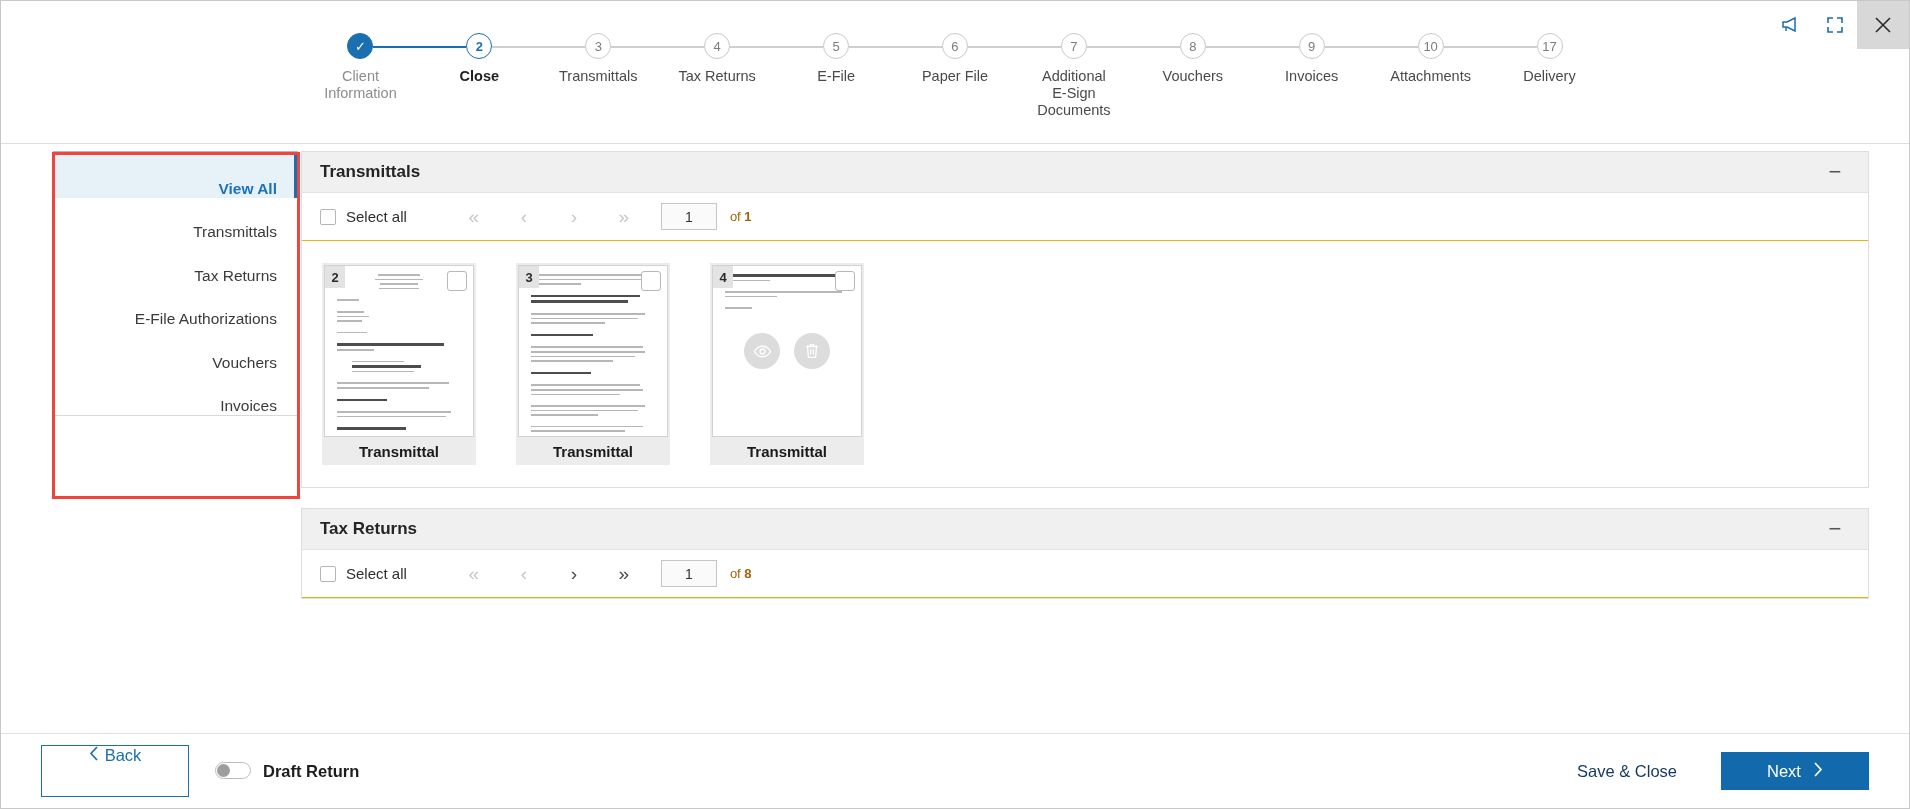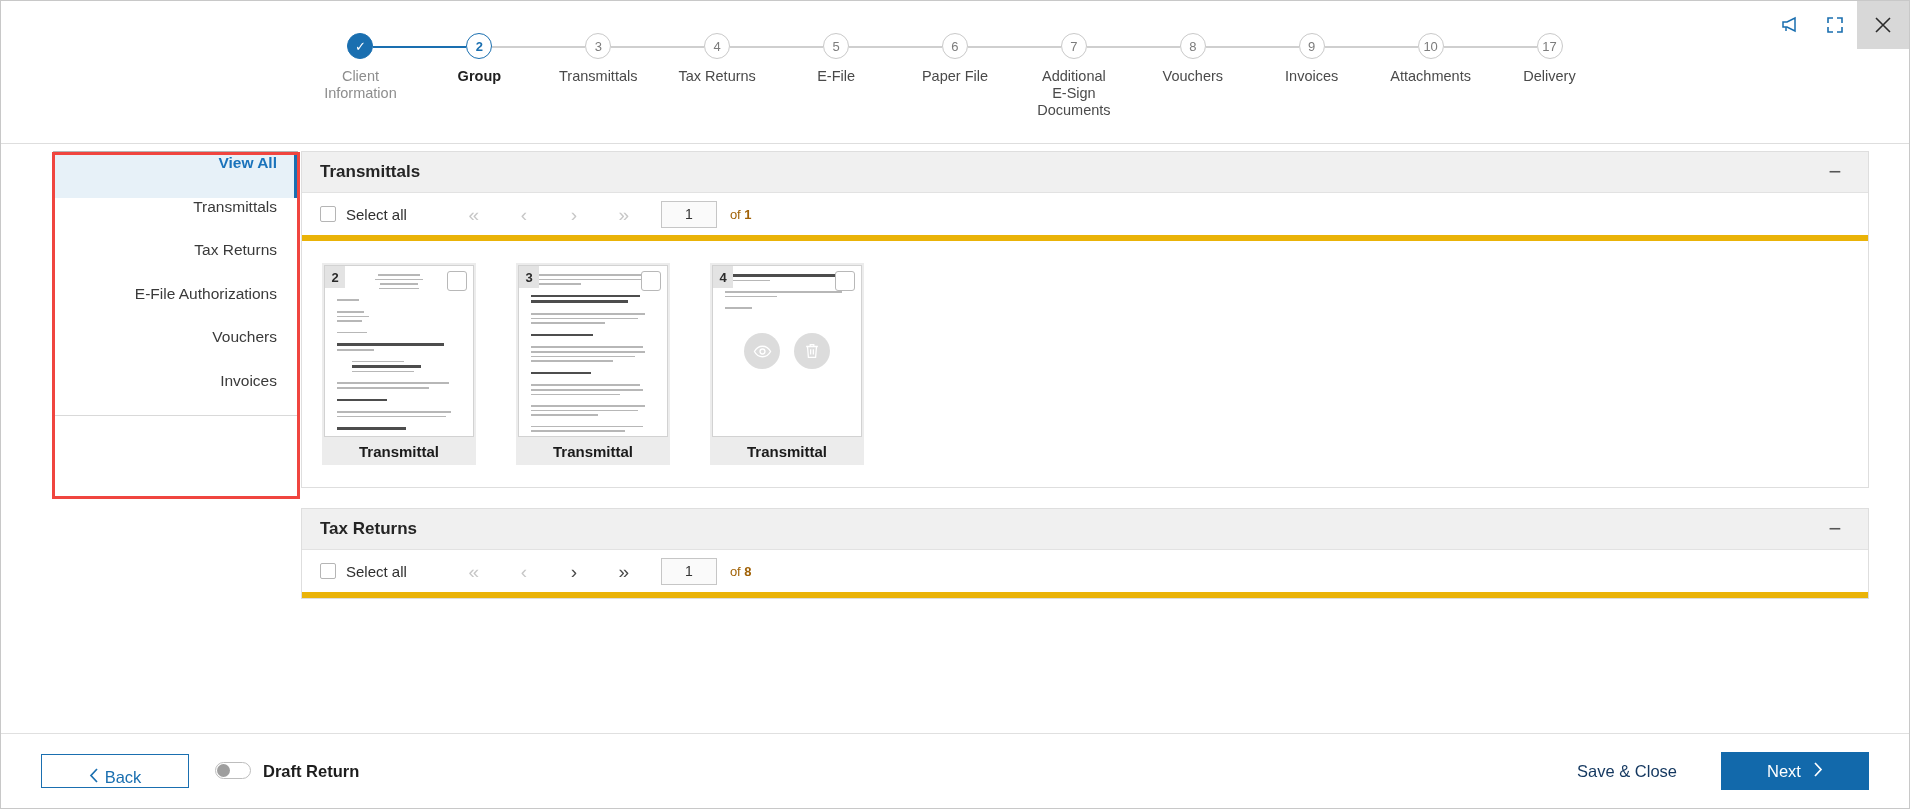--- a/index.html
+++ b/index.html
@@ -100,21 +100,21 @@
     padding: 7px 0 0 52px;
   }
   .sidebar {
     width: 245px;
     background: #fff;
     border: 1px solid #d9d9d9;
     border-top: 3px solid #b6b6b6;
   }
   .side-item {
     height: 43.5px;
-    display: flex; align-items: flex-start; justify-content: flex-end;
+    display: flex; align-items: flex-end; justify-content: flex-end;
     padding-right: 17px;
     font-size: 15.5px; color: #3a3a3a;
     background: #fff;
     border-right: 3px solid transparent;
   }
   .side-item.active {
     background: #e7f1f8;
     color: #1a73bb; font-weight: 700;
     border-right: 3px solid #1a6fb0;
   }
@@ -146,21 +146,21 @@
   }
   .panel-title { font-size: 17px; font-weight: 700; color: #252525; }
   .collapse-btn {
     font-size: 22px; color: #555; line-height: 1;
     width: 22px; text-align: center;
   }
   .toolbar {
     height: 48px;
     display: flex; align-items: center;
     padding-left: 18px;
-    border-bottom: 6px solid #eab308;
+    border-bottom: 1px solid #eab308;
     font-size: 15px; color: #333;
   }
   .cbx {
     width: 16px; height: 16px;
     border: 1px solid #b5b5b5; border-radius: 2px;
     background: #fff; margin-right: 10px;
   }
   .select-all { margin-right: 42px; color: #2f2f2f; }
   .pager { display: flex; align-items: center; }
   .pg-btn {
@@ -237,24 +237,24 @@
   
   .footer {
     position: absolute; left: 0; right: 0; bottom: 0;
     height: 75px;
     background: #fff;
     border-top: 1px solid #e0e0e0;
     display: flex; align-items: center;
     padding: 0 40px 0 40px;
   }
   .btn-back {
-    width: 148px; height: 34px;
+    width: 148px; height: 52px;
     border: 1.4px solid #1a6fb0; background: #fff;
     color: #1a6fb0; font-size: 16.5px;
-    display: flex; align-items: flex-end; justify-content: center; gap: 6px;
+    display: flex; align-items: flex-start; justify-content: center; gap: 6px;
   }
   .toggle-wrap { display: flex; margin-left: 26px; gap: 12px; }
   .toggle {
     width: 36px; height: 17px; border-radius: 10px;
     background: #fff; border: 1.4px solid #bdbdbd;
     position: relative;
   }
   .toggle .knob {
     position: absolute; left: 1px; top: 1px;
     width: 13px; height: 13px; border-radius: 50%;
@@ -305,21 +305,21 @@
         <div class="step done">
           <div class="bar-r"></div>
           <div class="circle">✓</div>
           <div class="label">Client
 Information</div>
         </div>
         <div class="step current">
           <div class="bar-l"></div>
           <div class="bar-r"></div>
           <div class="circle">2</div>
-          <div class="label">Group</div>
+          <div class="label">Close</div>
         </div>
         <div class="step todo">
           <div class="bar-l"></div>
           <div class="bar-r"></div>
           <div class="circle">3</div>
           <div class="label">Transmittals</div>
         </div>
         <div class="step todo">
           <div class="bar-l"></div>
           <div class="bar-r"></div>

